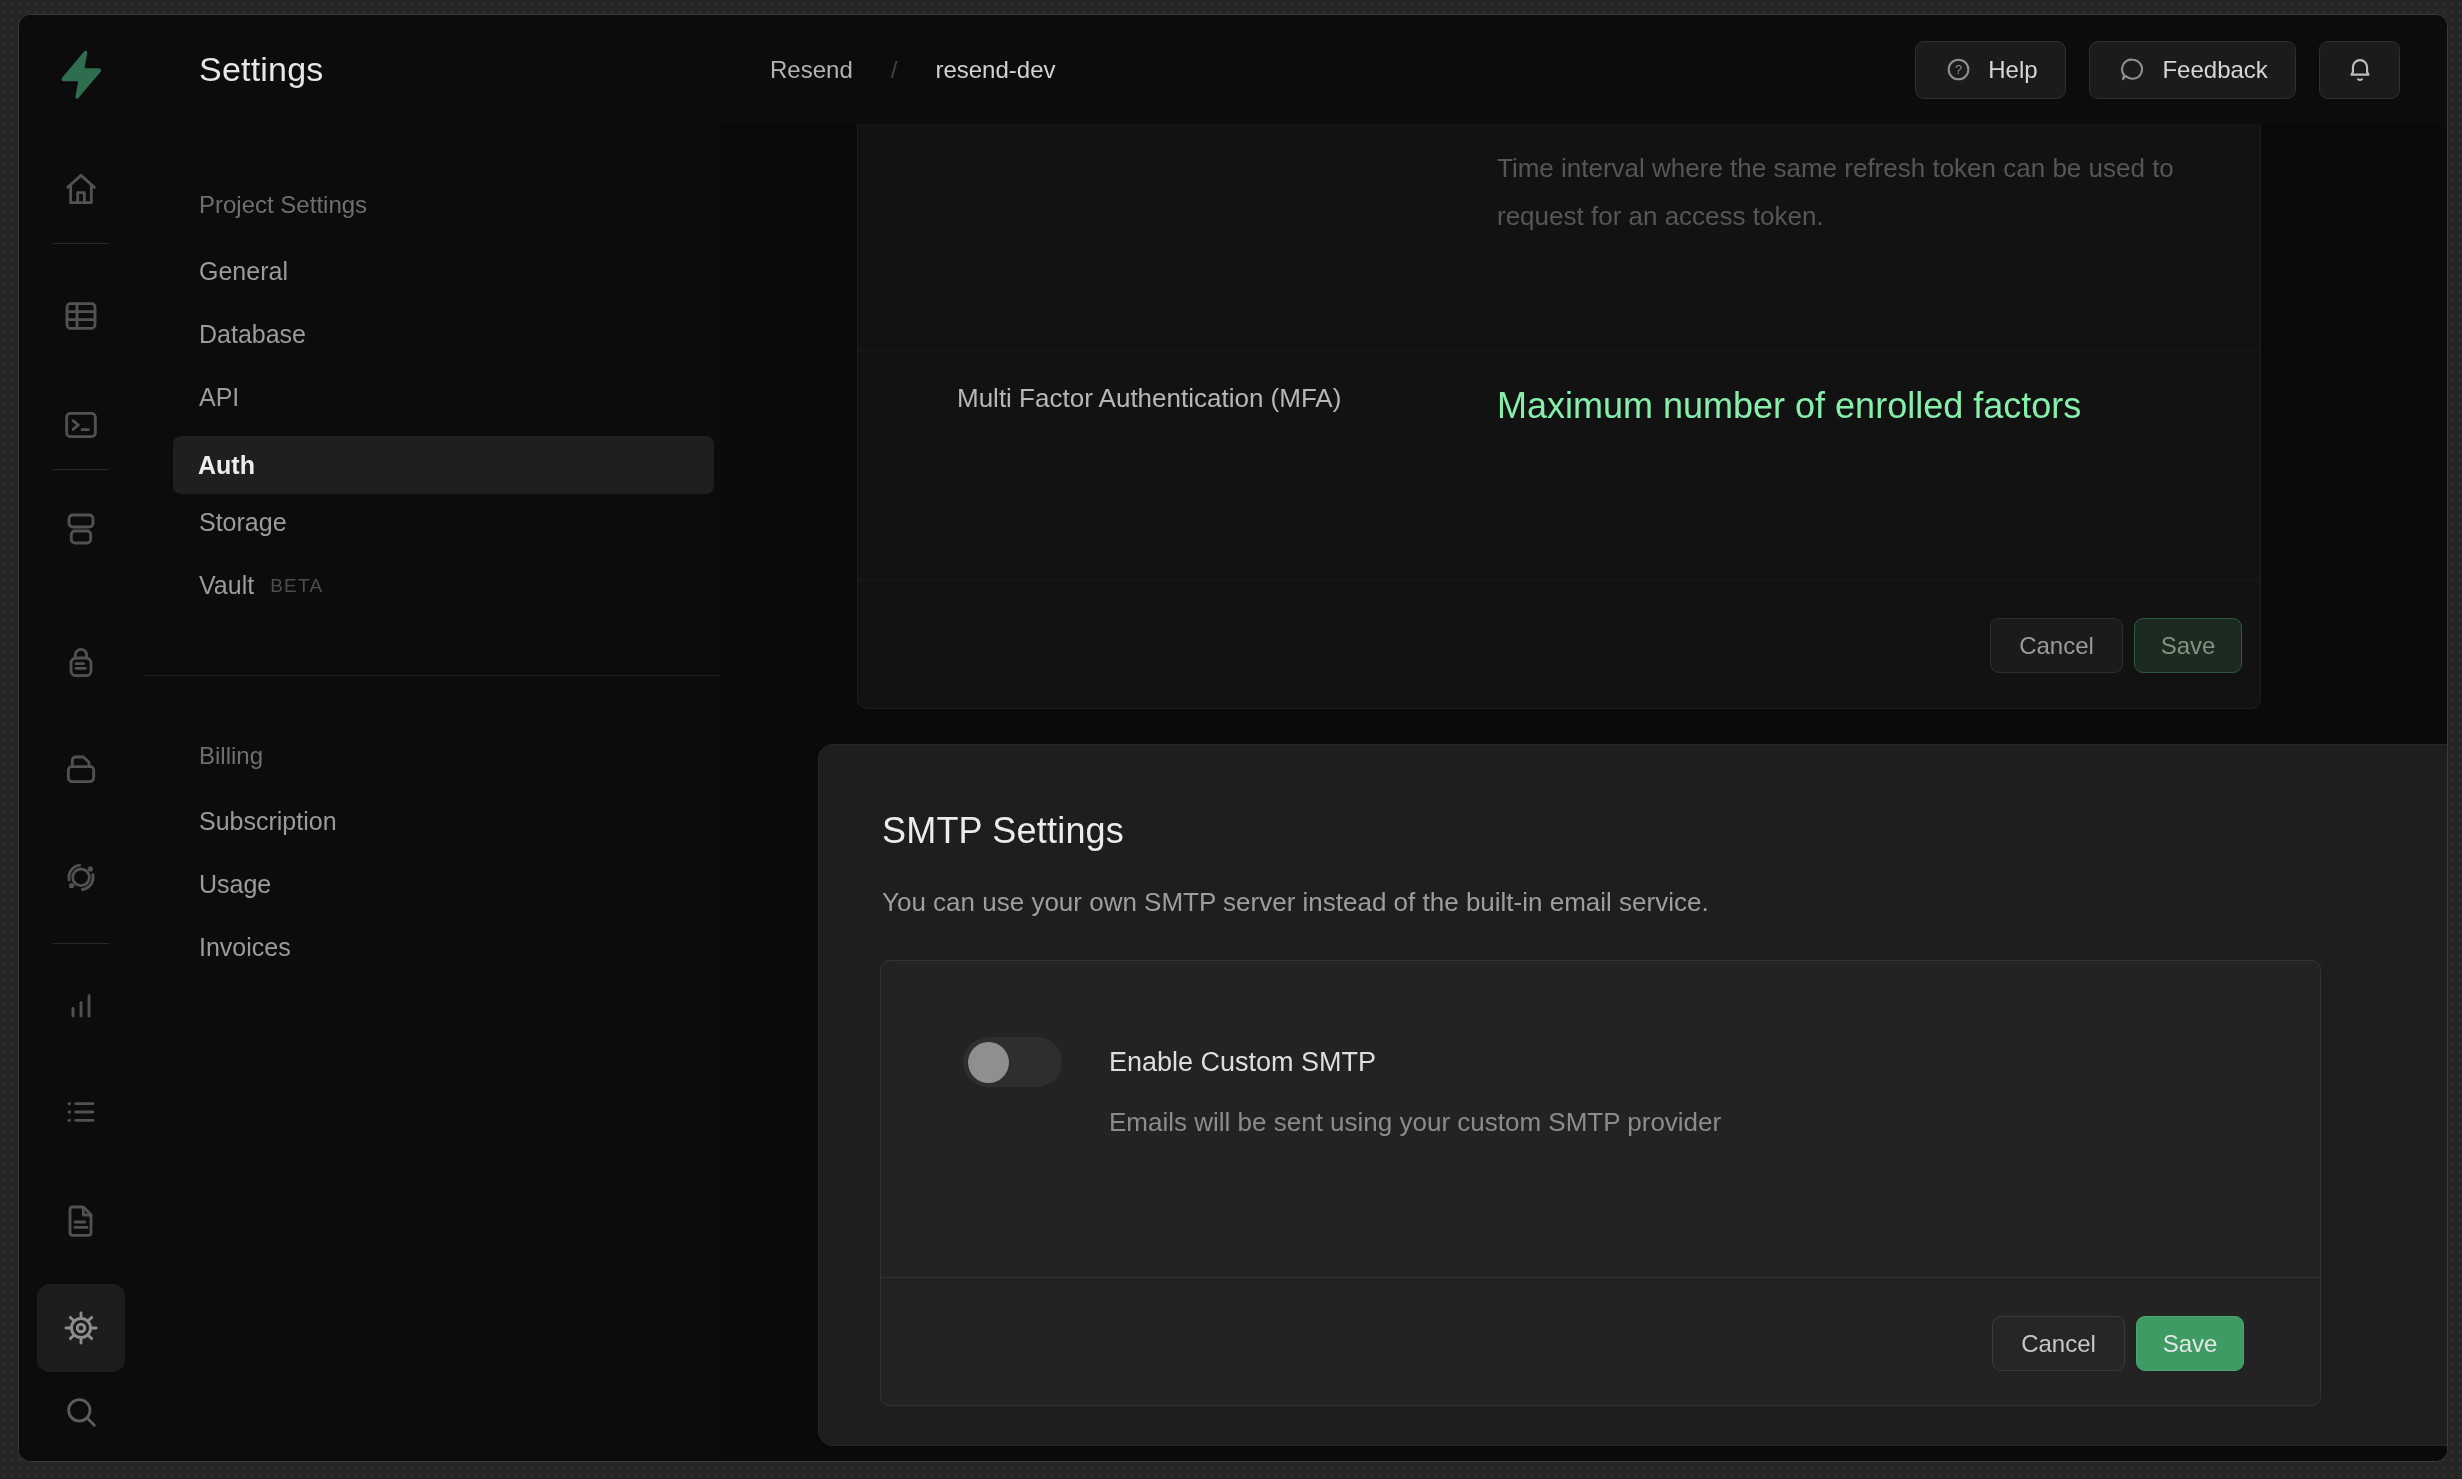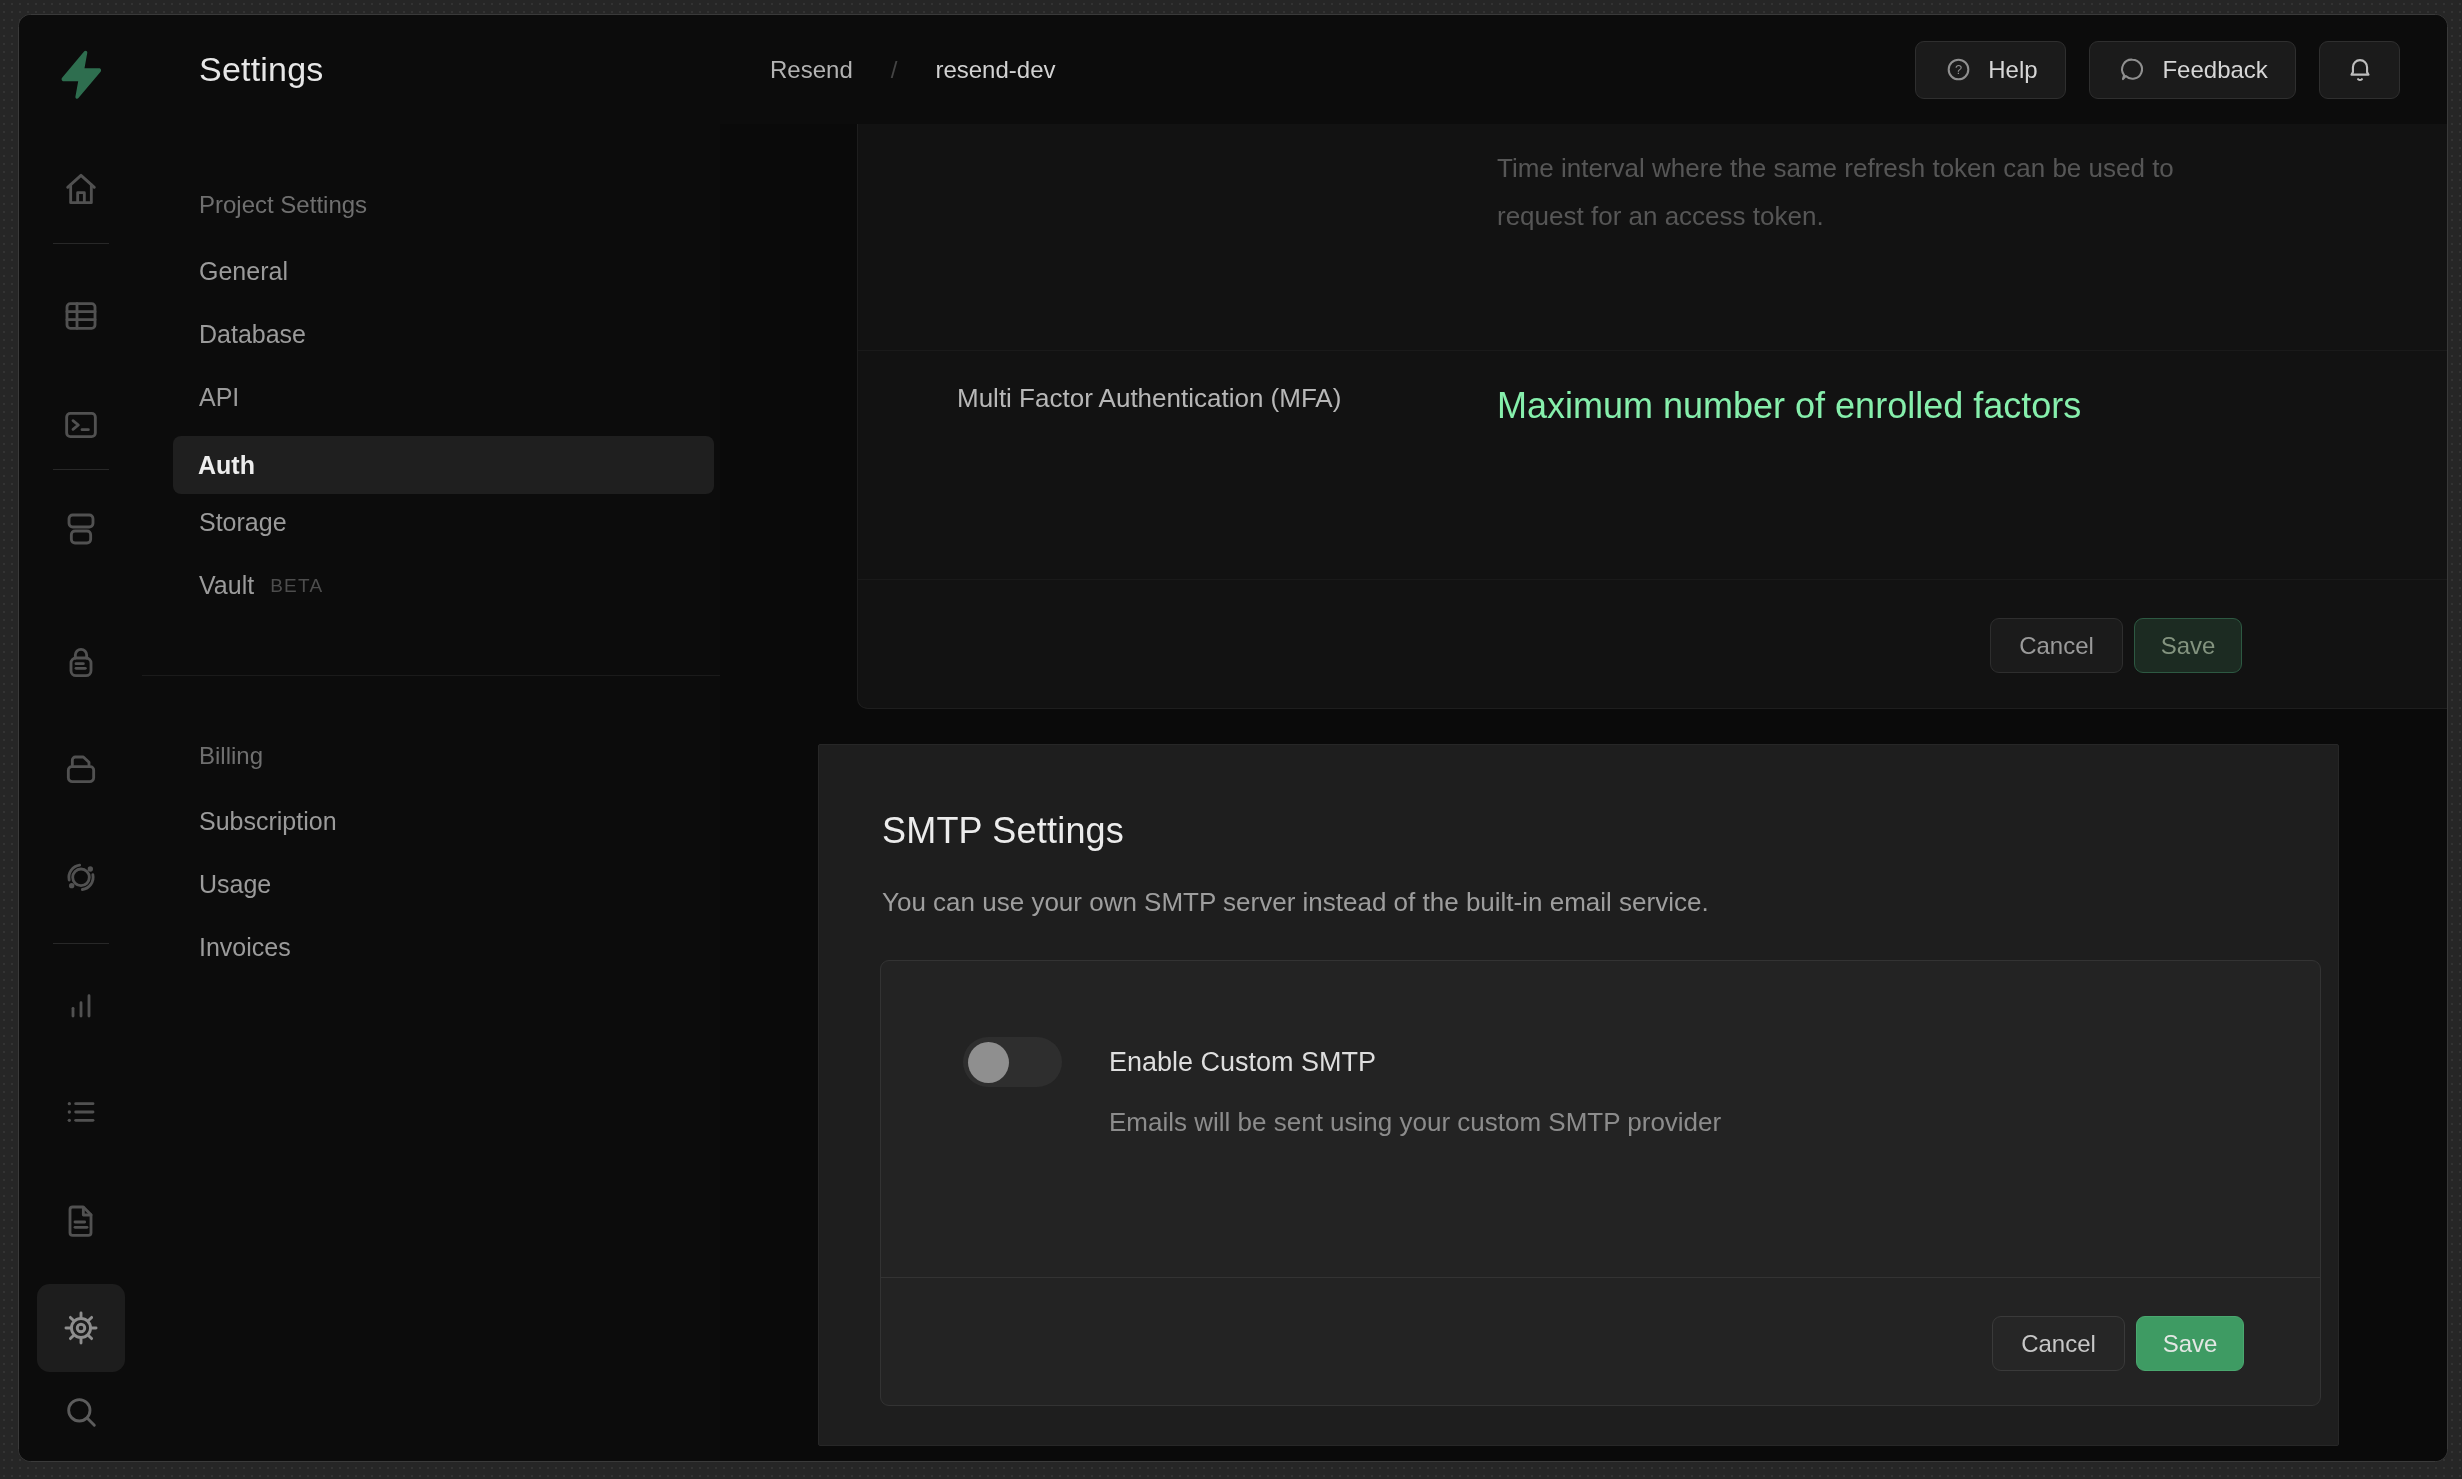--- a/index.html
+++ b/index.html
@@ -37,34 +37,34 @@
   .hdr-btn.icon-only{padding:0 23.4px;}
   
   .nav-panel{position:absolute;left:123px;top:109px;width:578px;bottom:0;background:#0c0c0c;border-right:0.9px solid #1e1e1e;}
   .nav-heading{position:absolute;left:57px;font-size:24px;color:#6f6f6f;}
   .nav-item{position:absolute;left:57px;font-size:25px;color:#9b9b9b;cursor:pointer;white-space:nowrap;display:flex;align-items:center;gap:16px;}
   .nav-item.active-row{left:31px;width:516px;height:58px;background:#1f1f1f;border-radius:8px;padding-left:25px;color:#ededed;font-weight:bold;}
   .nav-badge{font-size:19px;color:#4d4d4d;letter-spacing:1.3px;text-align:center;}
   .nav-divider{position:absolute;left:0;width:100%;height:0.9px;background:#1b1b1b;}
   
   .main{position:absolute;left:701px;top:109px;right:0;bottom:0;background:#0a0a0a;}
-  .card1{position:absolute;left:137px;top:0;width:1604px;height:585px;background:#121212;border:0.9px solid #1e1e1e;border-top:none;border-radius:0 0 10.8px 10.8px;box-sizing:border-box;}
+  .card1{position:absolute;left:137px;top:0;width:1404px;height:585px;background:#121212;border:0.9px solid #1e1e1e;border-top:none;border-radius:0 0 10.8px 10.8px;box-sizing:border-box;}
   .help-text{position:absolute;left:639px;top:20px;width:737px;font-size:26px;line-height:48px;color:#565656;}
   .row-divider{position:absolute;left:0;width:100%;height:0.9px;background:#1a1a1a;}
   .mfa-label{position:absolute;left:99px;top:259px;font-size:26px;color:#b7b7b7;}
   .field-label{position:absolute;left:639px;top:261px;font-size:36px;color:#86efac;}
   .text-input{position:absolute;left:639px;top:309px;width:731px;height:73px;box-sizing:border-box;background:#141414;border:0.9px solid #2d2d2d;border-radius:9px;color:#c9c9c9;font-size:27px;padding:0 23.4px;font-family:inherit;outline:none;}
   .footer-btns{position:absolute;display:flex;gap:11px;}
   .btn{height:55px;display:flex;align-items:center;justify-content:center;border-radius:9px;font-size:24px;cursor:pointer;box-sizing:border-box;}
   .btn-cancel-dim{width:133px;background:#1b1b1b;border:0.9px solid #2e2e2e;color:#9a9a9a;}
   .btn-save-dim{width:108px;background:#1c2b22;border:0.9px solid #2d5942;color:#83937f;}
   .btn-cancel{width:133px;background:#262626;border:0.9px solid #3a3a3a;color:#c7c7c7;}
   .btn-save{width:108px;background:#3e9b63;border:0.9px solid #4aa76f;color:#e2e7e3;}
   
-  .card2{position:absolute;left:98px;top:620px;width:1521px;height:702px;background:#1e1e1e;border:0.9px solid #272727;border-radius:2px;box-sizing:border-box;padding-left:48px;}
+  .card2{position:absolute;left:98px;top:620px;width:1644px;height:702px;background:#1e1e1e;border:0.9px solid #272727;border-radius:15px;box-sizing:border-box;padding-left:48px;}
   .card2-title{position:absolute;left:63px;top:65px;font-size:36px;color:#ececec;letter-spacing:0.2px;}
   .card2-sub{position:absolute;left:63px;top:142px;font-size:26px;color:#9e9e9e;}
   .inner-card{position:absolute;left:61px;top:215px;width:1441px;height:446px;background:#232323;border:0.9px solid #333333;border-radius:9px;box-sizing:border-box;}
   .toggle{position:absolute;left:82px;top:76px;width:99px;height:50px;background:#2e2e2e;border-radius:25px;cursor:pointer;}
   .toggle .knob{position:absolute;left:4.5px;top:4.5px;width:41px;height:41px;border-radius:50%;background:#8f8f8f;}
   .toggle-label{position:absolute;left:228px;top:86px;font-size:27px;color:#dedede;}
   .toggle-desc{position:absolute;left:228px;top:137px;width:782px;font-size:26px;line-height:49px;color:#8c8c8c;}
   .inner-divider{position:absolute;left:0;top:316px;width:100%;height:0.9px;background:#333333;}
 </style>
 </head>

